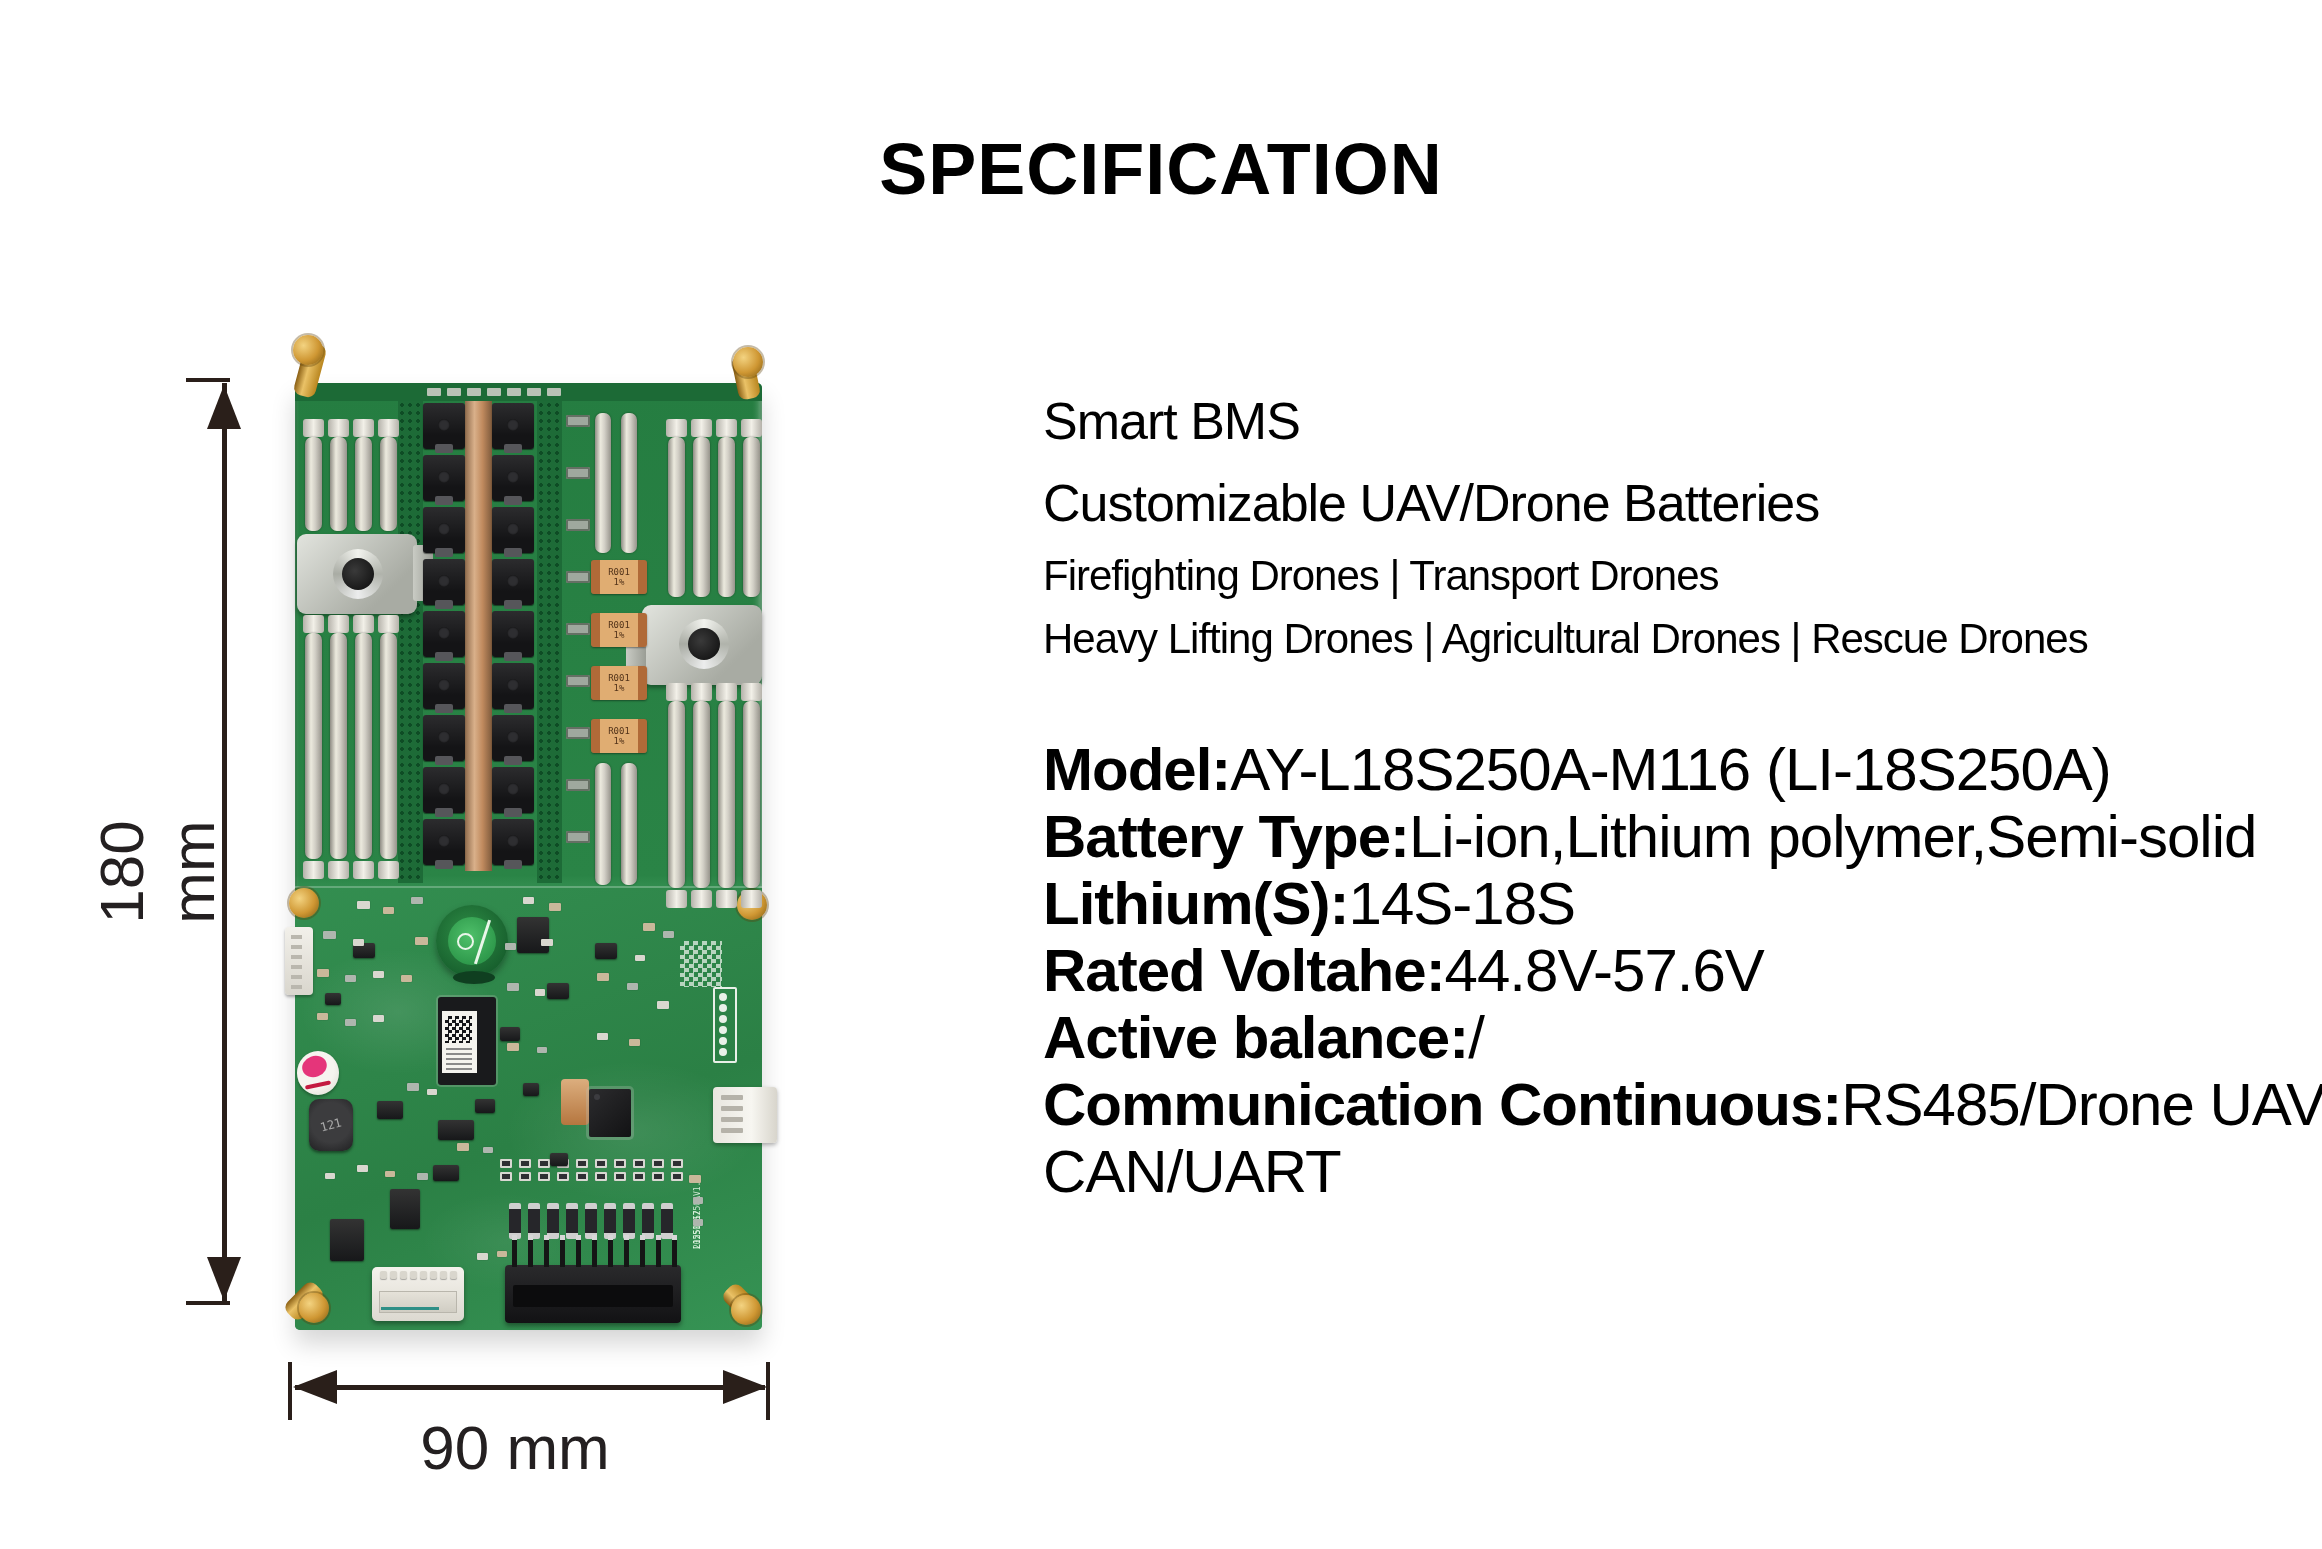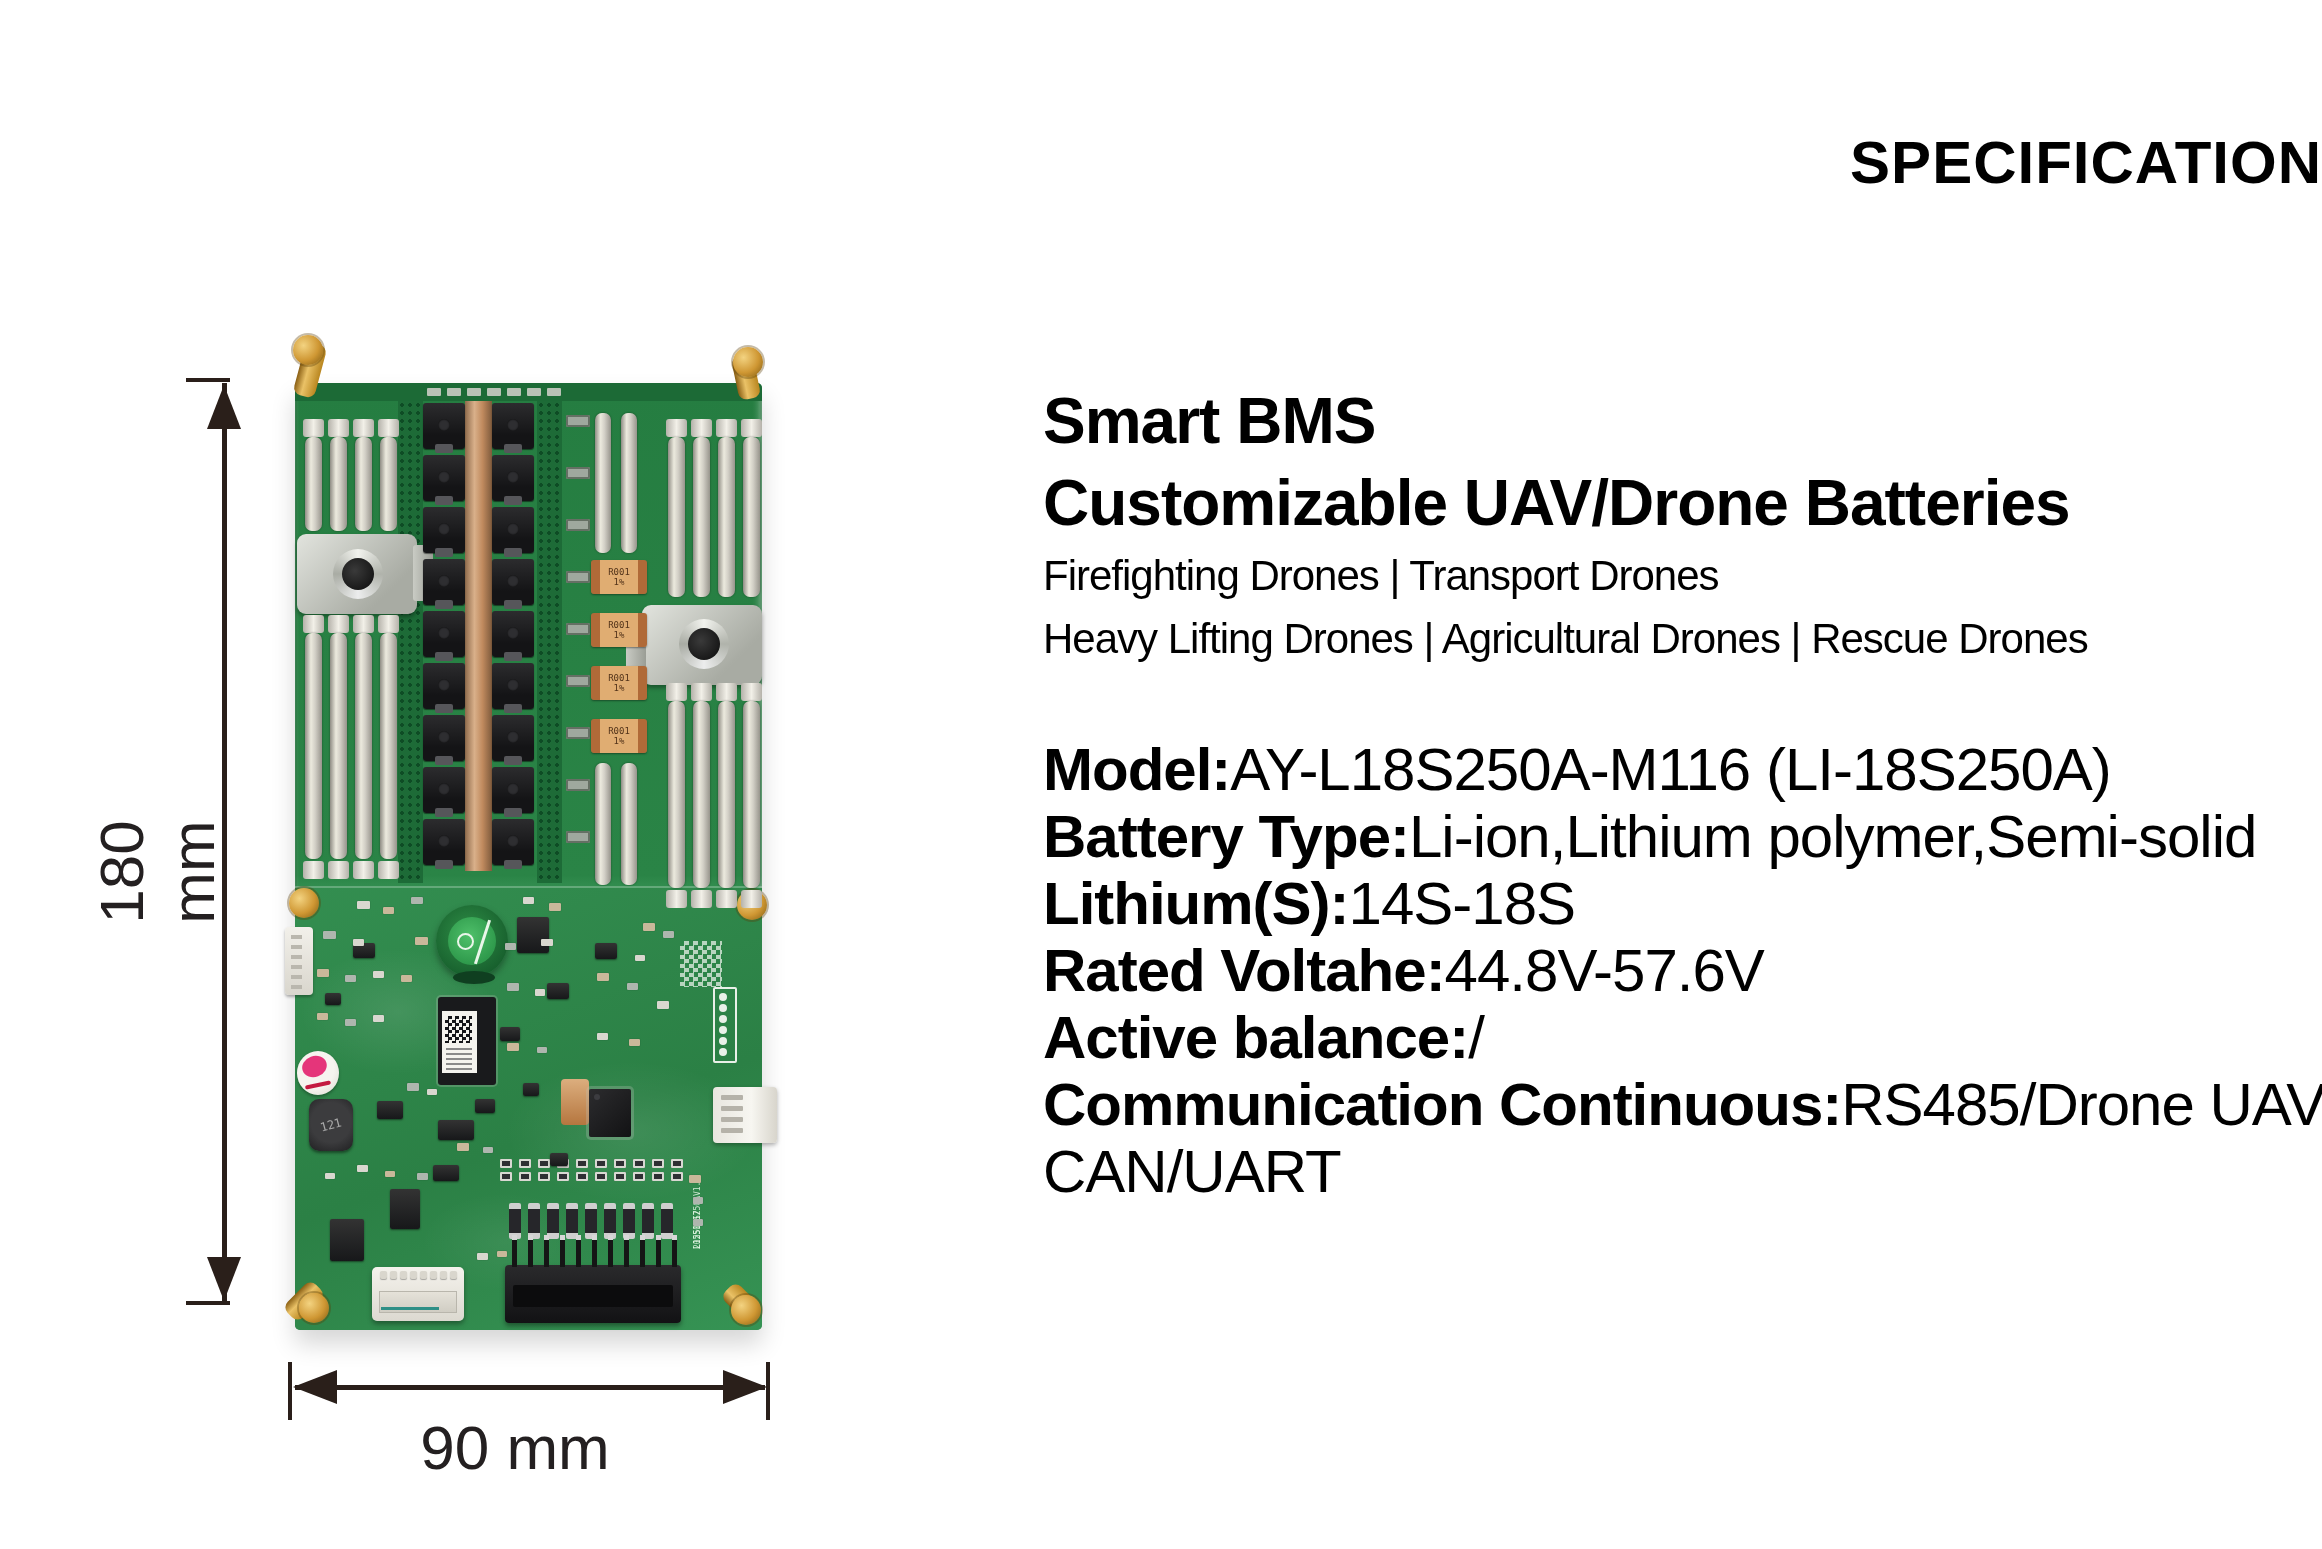--- a/index.html
+++ b/index.html
@@ -1,25 +1,25 @@
 <!DOCTYPE html>
 <html><head>
 <meta charset="utf-8">
 <style>
   html,body{margin:0;padding:0;background:#fff;}
   #page{position:relative;width:2322px;height:1549px;background:#fff;overflow:hidden;
         font-family:"Liberation Sans",sans-serif;color:#000;}
 
   
-  .title{position:absolute;left:0;top:128px;width:2322px;text-align:right;
-         font-size:60px;font-weight:bold;letter-spacing:1px;}
+  .title{position:absolute;left:0;top:128px;width:2322px;text-align:center;
+         font-size:72px;font-weight:bold;letter-spacing:1px;}
 
   
   .spec-col{position:absolute;left:1043px;top:380px;width:1220px;letter-spacing:-1px;}
-  .h1{font-size:64px;font-weight:bold;line-height:82px;white-space:nowrap;}
+  .h1{font-size:52px;font-weight:normal;line-height:82px;white-space:nowrap;}
   .apps{font-size:42px;line-height:63px;white-space:nowrap;}
   .spec-list{margin-top:66px;}
   .spec-line{font-size:60px;line-height:67px;white-space:nowrap;}
   .lab{font-weight:bold;}
 
   
   .dim{position:absolute;background:#2a1f1a;}
   .tri{position:absolute;width:0;height:0;}
   .tri.up{border-left:17px solid transparent;border-right:17px solid transparent;border-bottom:44px solid #2a1f1a;}
   .tri.down{border-left:17px solid transparent;border-right:17px solid transparent;border-top:44px solid #2a1f1a;}

